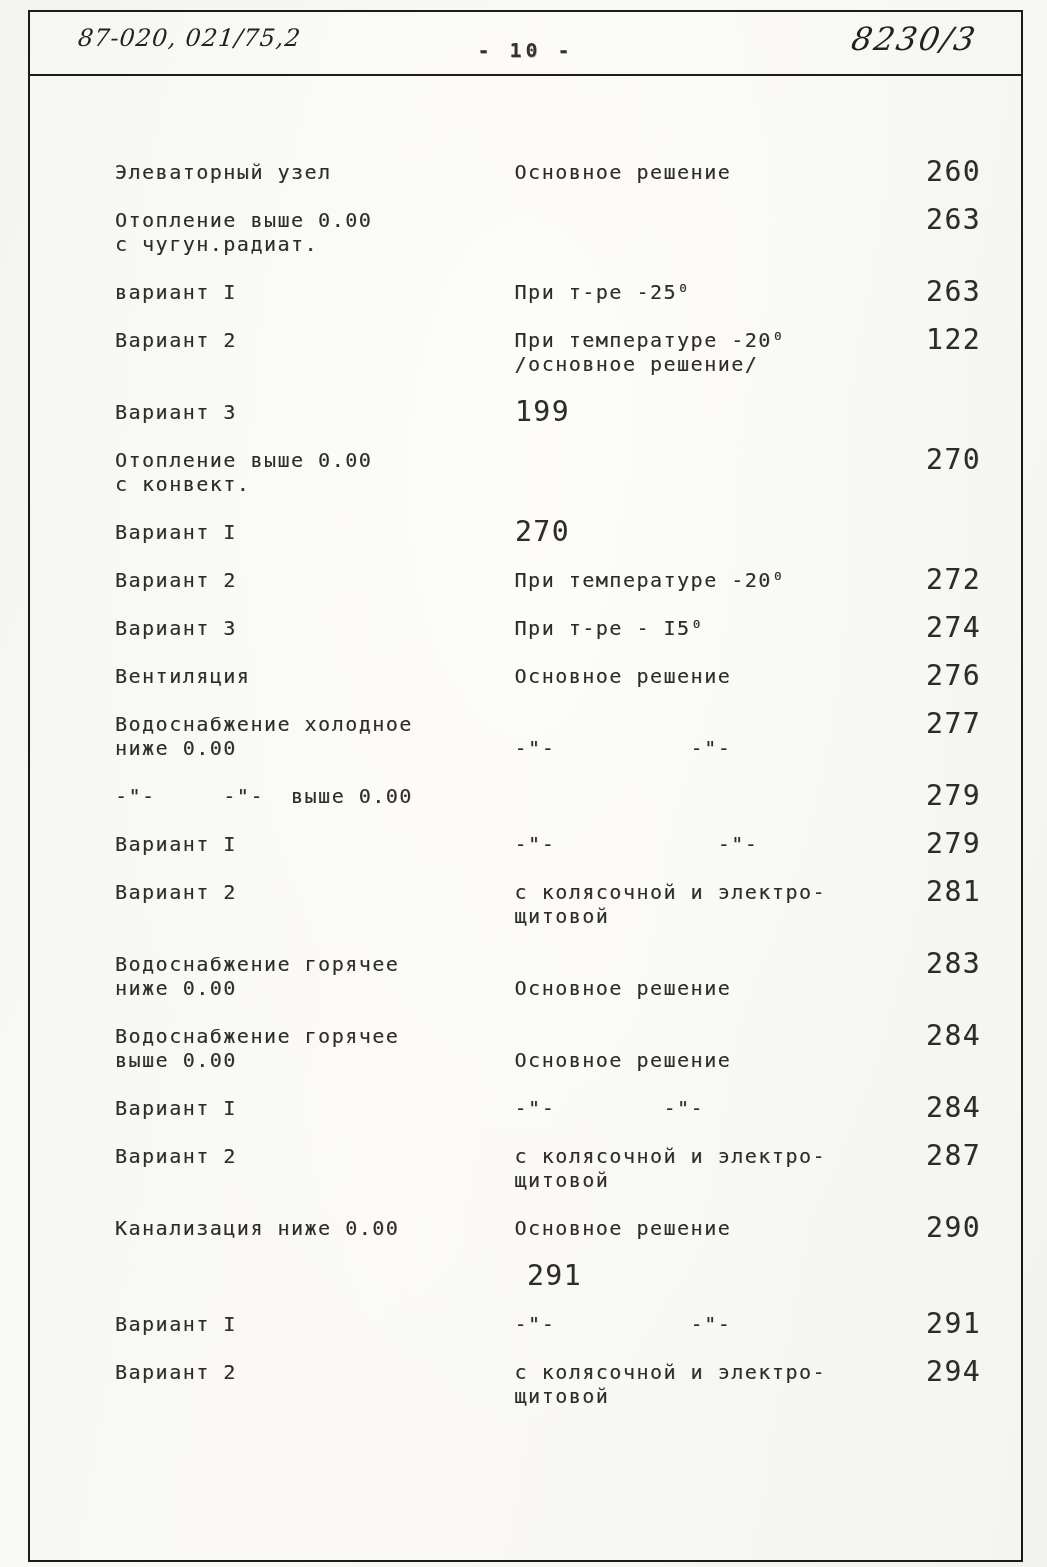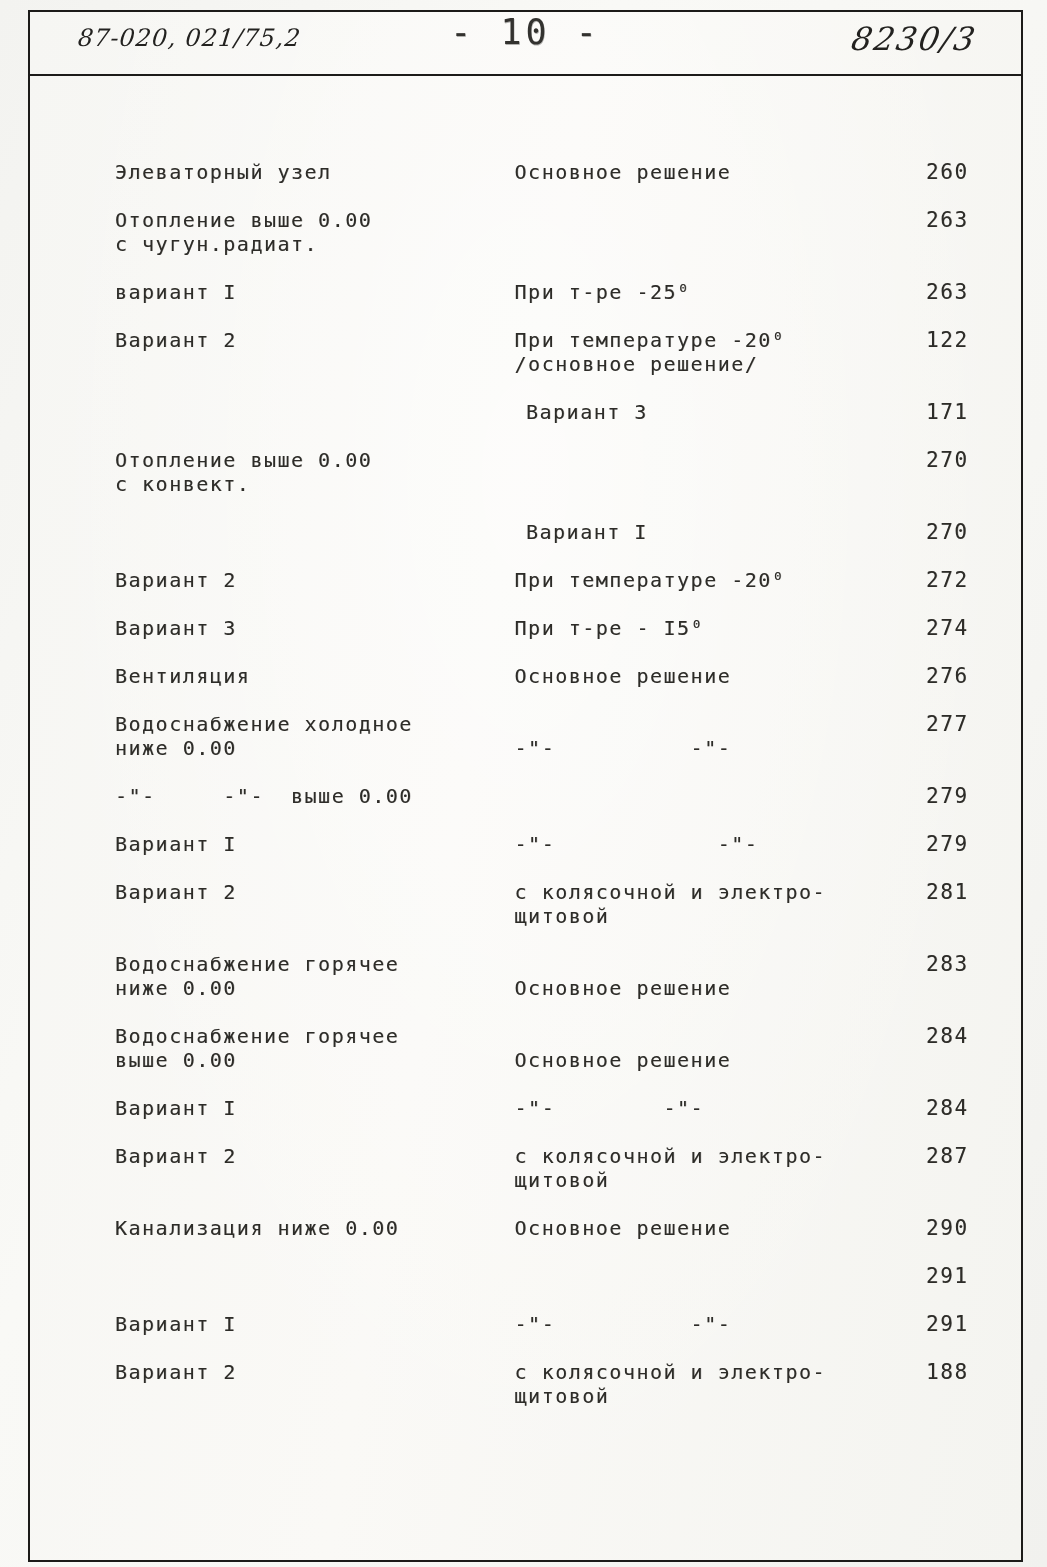--- a/index.html
+++ b/index.html
@@ -38,26 +38,27 @@
   }
   .hw-left {
     position: absolute;
     left: 48px; top: 12px;
     font-size: 24px;
     letter-spacing: 1px;
     transform: skewX(-6deg);
   }
   .typ-center {
     position: absolute;
-    left: 0; right: 0; top: 0;
+    left: 0; right: 0; top: 26px;
     text-align: center;
-    font-size: 35px;
+    font-size: 20px;
     letter-spacing: 4px;
     color: #33322f;
     text-shadow: 0.5px 0.5px 0 rgba(40,40,38,0.35);
+    font-weight: bold;
   }
   .hw-right {
     position: absolute;
     right: 44px; top: 8px;
     font-size: 32px;
     letter-spacing: 2px;
     transform: skewX(-10deg);
   }
   .body-area {
     padding: 84px 0 0 85px;
@@ -65,25 +66,24 @@
   .row {
     display: flex;
     align-items: flex-start;
     margin-bottom: 24px;
     color: #2d2c28;
     font-size: 20px;
     line-height: 24px;
     letter-spacing: 1.5px;
     white-space: pre-wrap;
     text-shadow: 0.4px 0.4px 0 rgba(45,44,40,0.35);
-    justify-content: flex-end;
   }
   .c1 { width: 400px; }
   .c2 { width: 412px; }
-  .c3 { width: 95px; font-size: 21px; }
+  .c3 { width: 95px; font-size: 28px; }
 </style>
 </head>
 <body>
 
 <div class="sheet">
   <div class="frame">
 
     <div class="header-strip">
       <div class="hw hw-left">87-020, 021/75,2</div>
       <div class="typ-center">- 10 -</div>
@@ -91,21 +91,21 @@
     </div>
 
     <div class="body-area">
       <div id="toc">
           <div class="row"><div class="c1">Элеваторный узел</div><div class="c2">Основное решение</div><div class="c3">260</div></div>
           <div class="row"><div class="c1">Отопление выше 0.00
 с чугун.радиат.</div><div class="c2"></div><div class="c3">263</div></div>
           <div class="row"><div class="c1">вариант I</div><div class="c2">При т-ре -25⁰</div><div class="c3">263</div></div>
           <div class="row"><div class="c1">Вариант 2</div><div class="c2">При температуре -20⁰
 /основное решение/</div><div class="c3">122</div></div>
-          <div class="row"><div class="c1">Вариант 3</div><div class="c3">171</div></div>
+          <div class="row"><div class="c1">Вариант 3</div><div class="c3">199</div></div>
           <div class="row"><div class="c1">Отопление выше 0.00
 с конвект.</div><div class="c2"></div><div class="c3">270</div></div>
           <div class="row"><div class="c1">Вариант I</div><div class="c3">270</div></div>
           <div class="row"><div class="c1">Вариант 2</div><div class="c2">При температуре -20⁰</div><div class="c3">272</div></div>
           <div class="row"><div class="c1">Вариант 3</div><div class="c2">При т-ре - I5⁰</div><div class="c3">274</div></div>
           <div class="row"><div class="c1">Вентиляция</div><div class="c2">Основное решение</div><div class="c3">276</div></div>
           <div class="row"><div class="c1">Водоснабжение холодное
 ниже 0.00</div><div class="c2">
 -"-          -"-</div><div class="c3">277</div></div>
           <div class="row"><div class="c1">-"-     -"-  выше 0.00</div><div class="c2"></div><div class="c3">279</div></div>
@@ -118,18 +118,18 @@
           <div class="row"><div class="c1">Водоснабжение горячее
 выше 0.00</div><div class="c2">
 Основное решение</div><div class="c3">284</div></div>
           <div class="row"><div class="c1">Вариант I</div><div class="c2">-"-        -"-</div><div class="c3">284</div></div>
           <div class="row"><div class="c1">Вариант 2</div><div class="c2">с колясочной и электро-
 щитовой</div><div class="c3">287</div></div>
           <div class="row"><div class="c1">Канализация ниже 0.00</div><div class="c2">Основное решение</div><div class="c3">290</div></div>
           <div class="row"><div class="c2"></div><div class="c3">291</div></div>
           <div class="row"><div class="c1">Вариант I</div><div class="c2">-"-          -"-</div><div class="c3">291</div></div>
           <div class="row"><div class="c1">Вариант 2</div><div class="c2">с колясочной и электро-
-щитовой</div><div class="c3">188</div></div>
+щитовой</div><div class="c3">294</div></div>
         </div>
     </div>
 
   </div>
 </div>
 
 </body></html>

